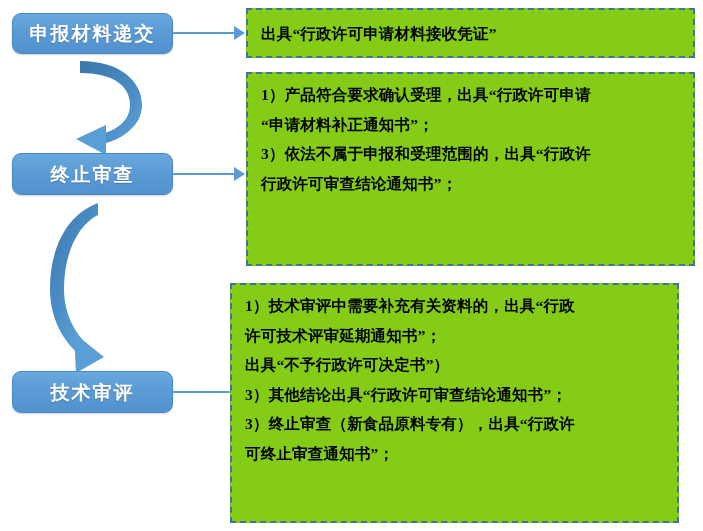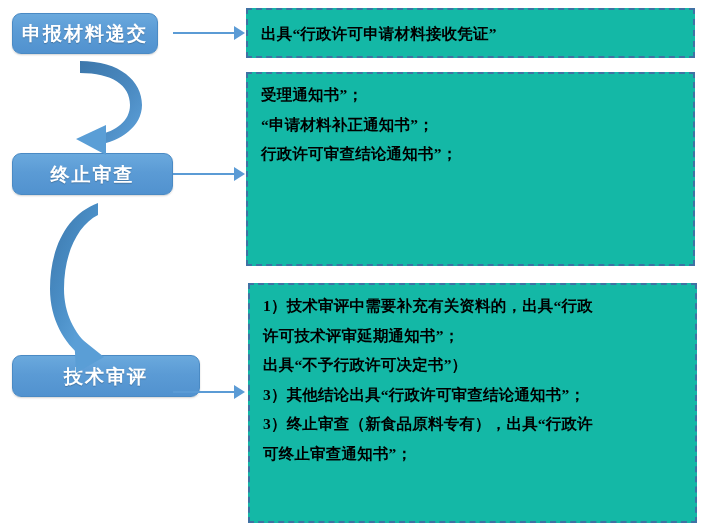--- a/index.html
+++ b/index.html
@@ -32,35 +32,35 @@
     color: #ffffff;
     font-size: 19px;
     font-weight: bold;
     letter-spacing: 2px;
     line-height: 1;
     text-shadow: 0 1px 1px rgba(0,0,0,0.22);
     white-space: nowrap;
     font-family: "Liberation Serif", "DejaVu Serif", serif;
   }
 
-  #stage-0 { left: 12px;  top: 13px;  width: 146px; height: 41px; text-align: center; }
+  #stage-0 { left: 12px;  top: 13px;  width: 161px; height: 41px; text-align: center; }
   #stage-1 { left: 12px;  top: 153px; width: 161px; height: 42px; }
-  #stage-2 { left: 12px;  top: 355px; width: 188px; height: 42px; }
+  #stage-2 { left: 12px;  top: 371px; width: 161px; height: 42px; }
 
   
   .note-box {
     position: absolute;
     box-sizing: border-box;
     border: 2px dashed #3f72a4;
-    background: #14b8a6;
+    background: #84cc16;
     padding: 6px 10px 6px 13px;
   }
   #note-0 { left: 246px; top: 8px;   width: 449px; height: 50px; }
   #note-1 { left: 246px; top: 72px;  width: 449px; height: 194px; }
-  #note-2 { left: 248px; top: 283px; width: 449px; height: 240px; }
+  #note-2 { left: 230px; top: 283px; width: 449px; height: 240px; }
 
   .note-line {
     color: #000000;
     font-size: 15.5px;
     font-weight: bold;
     line-height: 29.5px;
     white-space: nowrap;
     font-family: "Liberation Serif", "DejaVu Serif", serif;
     letter-spacing: 0.2px;
   }
@@ -162,22 +162,23 @@
                Z" fill="url(#cg1)"></path>
       <path d="M 32 136 L 62 160 L 34 176 Z" fill="#5a9ed6"></path>
     </svg>
   </div>
 
   <div class="note-box" id="note-0">
     <div class="note-line">出具“行政许可申请材料接收凭证”</div>
   </div>
 
   <div class="note-box" id="note-1">
-    <div class="note-line">受理通知书”；</div>
+    <div class="note-line">1）产品符合要求确认受理，出具“行政许可申请</div>
     <div class="note-line">“申请材料补正通知书”；</div>
+    <div class="note-line">3）依法不属于申报和受理范围的，出具“行政许</div>
     <div class="note-line">行政许可审查结论通知书”；</div>
   </div>
 
   <div class="note-box" id="note-2">
     <div class="note-line">1）技术审评中需要补充有关资料的，出具“行政</div>
     <div class="note-line">许可技术评审延期通知书”；</div>
     <div class="note-line">出具“不予行政许可决定书”）</div>
     <div class="note-line">3）其他结论出具“行政许可审查结论通知书”；</div>
     <div class="note-line">3）终止审查（新食品原料专有），出具“行政许</div>
     <div class="note-line">可终止审查通知书”；</div>

